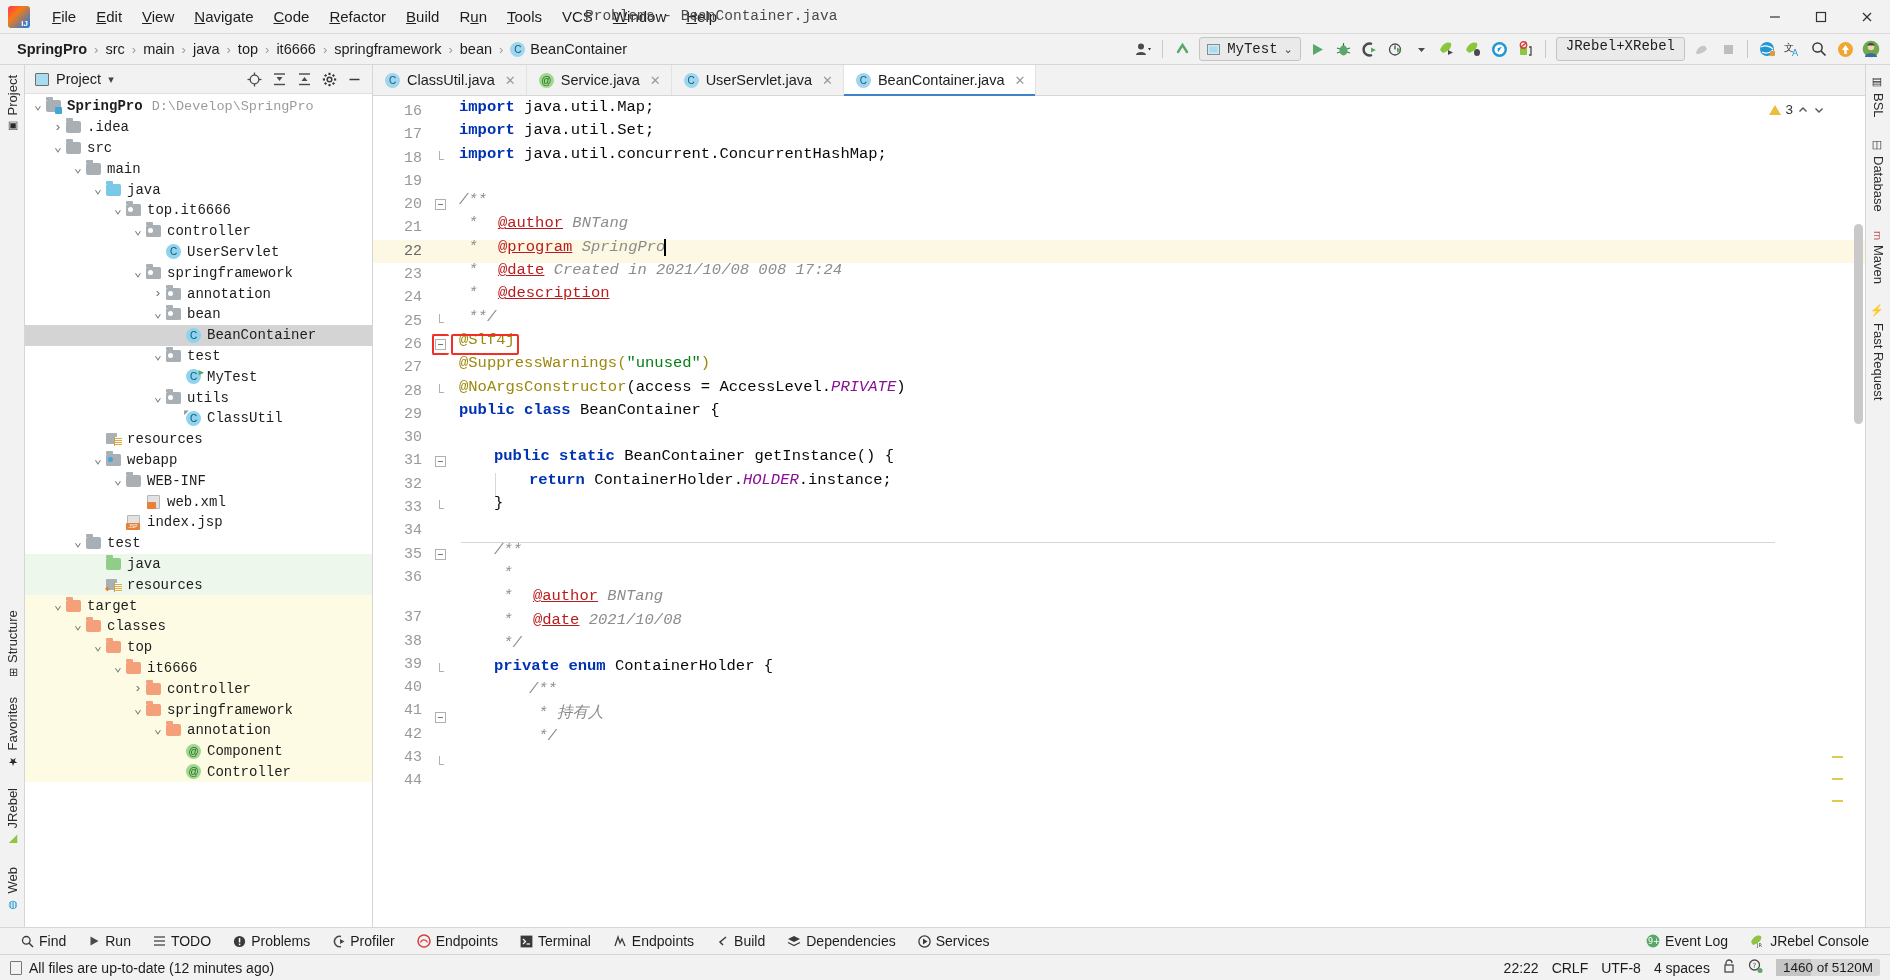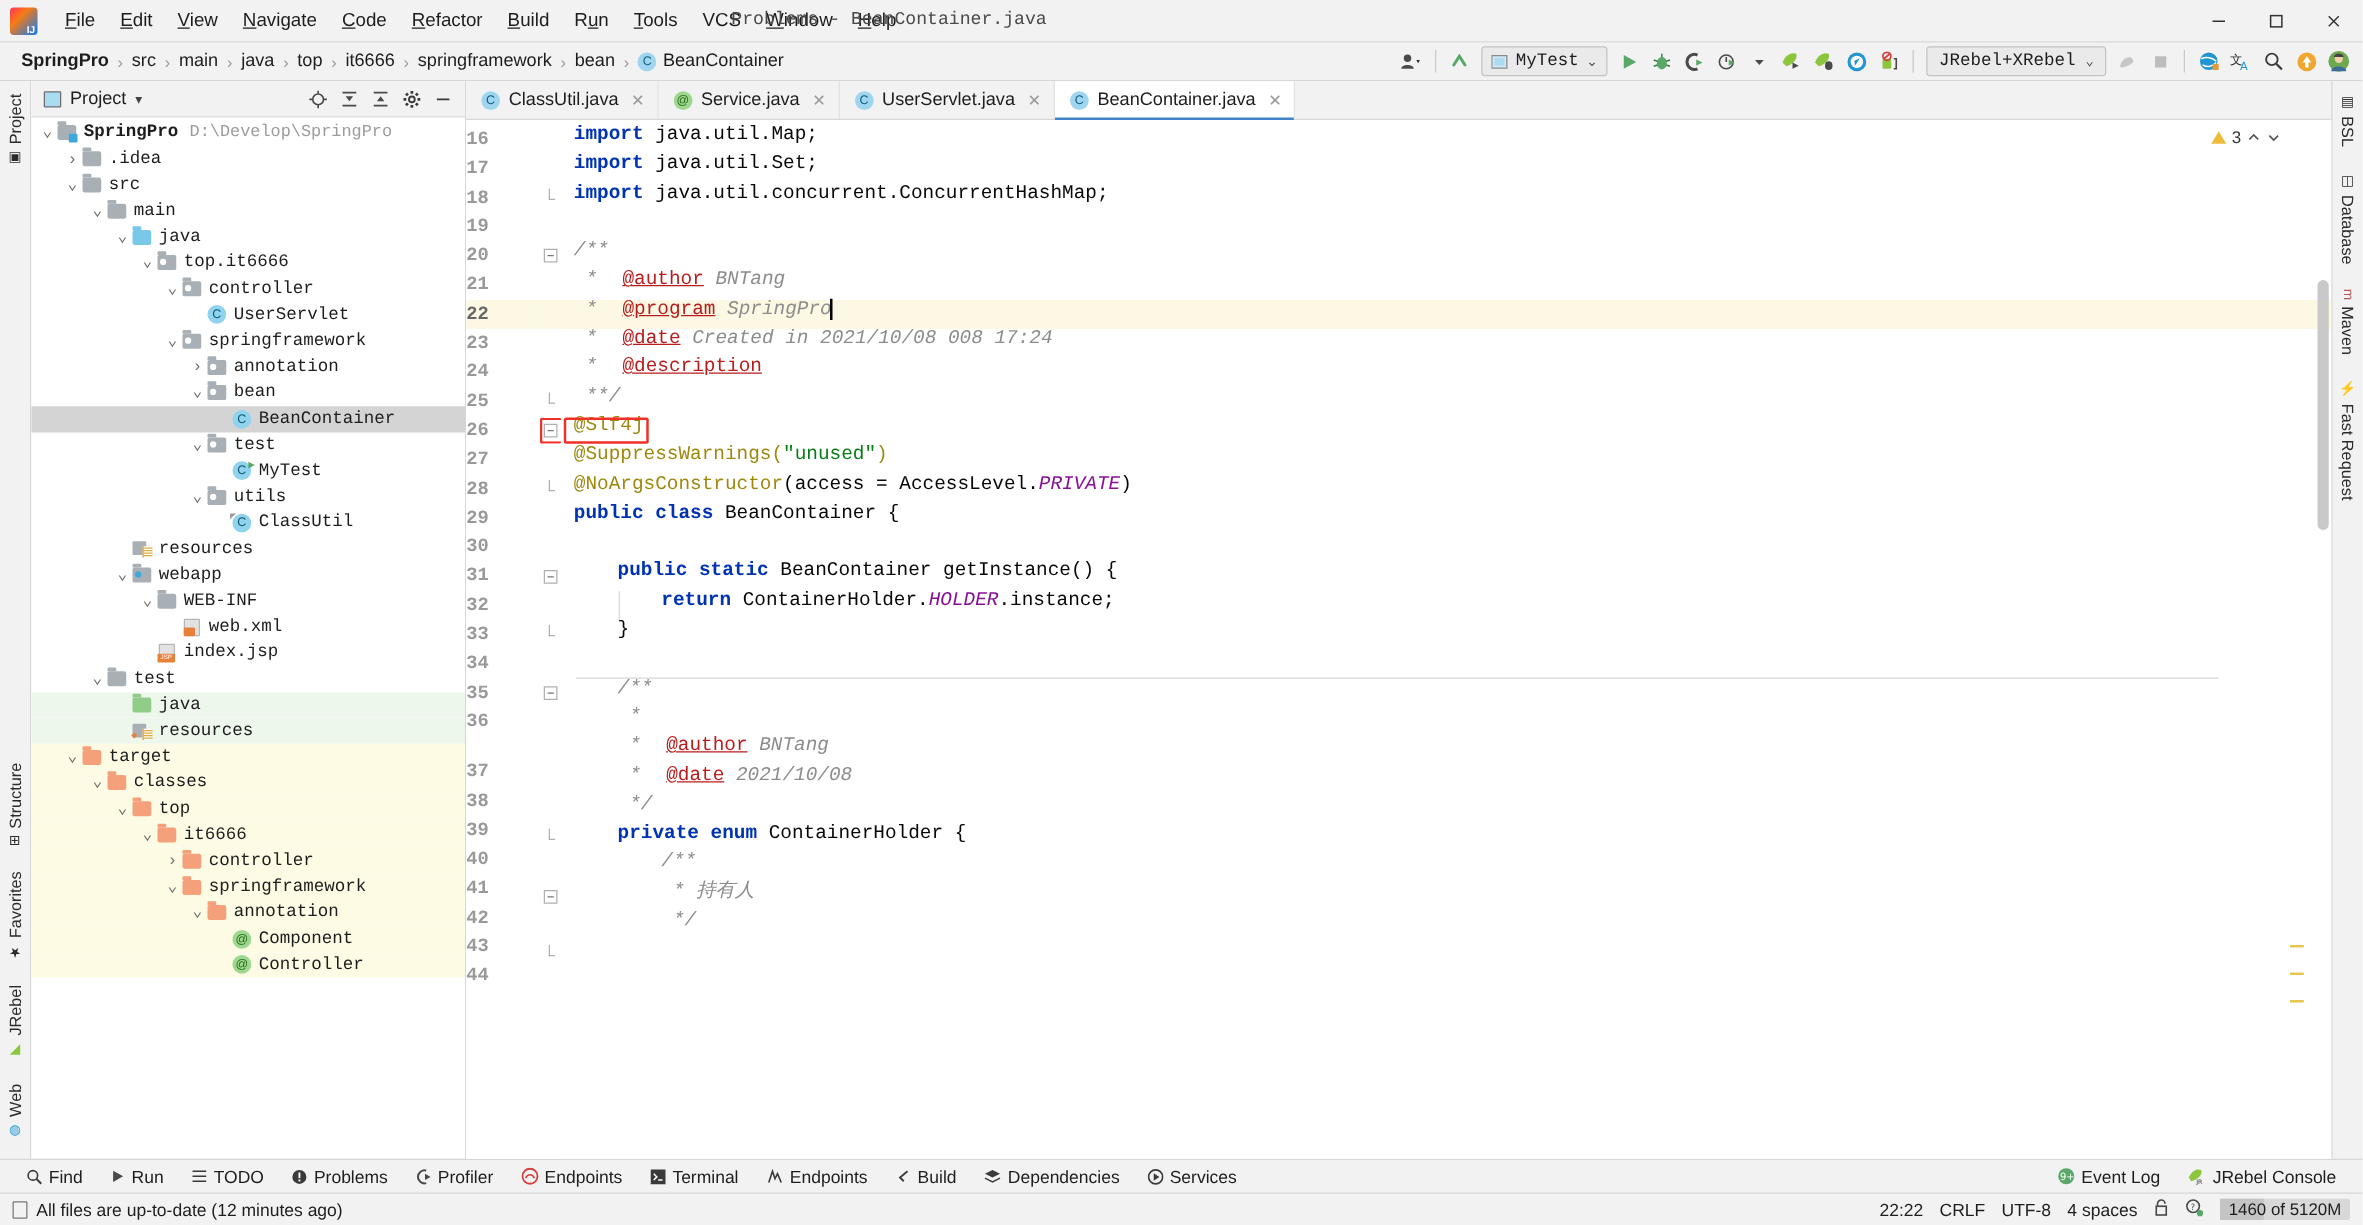--- a/index.html
+++ b/index.html
@@ -47,23 +47,23 @@
   .cls-badge { width:15px; height:15px; border-radius:50%; background:#9fd5ee;
     color:#0d5e7d; font-size:10px; display:inline-flex; align-items:center; justify-content:center;
     margin-right:5px; font-family:"Liberation Sans",sans-serif; flex:none;}
   .nav-right { margin-left:auto; display:flex; align-items:center; gap: 0px; }
   .tb-btn { width:26px; height:25px; display:flex; align-items:center; justify-content:center;
     border-radius:3px; cursor:default; }
   .tb-sep { width:1px; height:18px; background:#c9c9c9; margin: 0 6px; }
   .run-config { display:flex; align-items:center; gap:6px; height:24px; padding:0 7px;
     border:1px solid #c4c4c4; border-radius:3px; background:#eaeaea; margin: 0 4px; }
   .run-config .txt { font-size:14px; font-family:"Liberation Mono",monospace; }
-  .jrebel-config { display:flex; align-items:center; gap:8px; height:24px; padding:0 9px;
+  .jrebel-config { display:flex; align-items:flex-start; gap:8px; height:24px; padding:0 9px;
     border:1px solid #c4c4c4; border-radius:3px; background:#eaeaea; margin:0 4px;
-    font-size:14px; font-family:"Liberation Mono",monospace; }
+    font-size:14px; font-family:"Liberation Mono",monospace;flex-direction:column; }
   .chev { font-size:11px; color:#444; }
 
   
   .body { flex:1; display:flex; min-height:0; }
   .stripe { width:25px; background:#f2f2f2; display:flex; flex-direction:column;
     border-right:1px solid #d6d6d6; }
   .stripe.right { border-right:none; border-left:1px solid #d6d6d6; }
   .vtab { writing-mode: vertical-rl; font-size:13px; padding:10px 4px; color:#2b2b2b;
     display:flex; align-items:center; gap:5px; white-space:nowrap; font-family:"Liberation Sans",sans-serif;}
   .vtab.rot180 { transform: rotate(180deg); }
@@ -123,21 +123,21 @@
   .tab { display:flex; align-items:center; gap:7px; padding: 0 10px 0 12px; font-size:14.5px;
     border-right:1px solid #e2e2e2; color:#1d1d1d; position:relative; white-space:nowrap;
     font-family:"Liberation Sans",sans-serif;}
   .tab.active { background:#fff; }
   .tab.active::after { content:""; position:absolute; left:0; right:0; bottom:-1px; height:2px; background:#4083c9; }
   .tab .x { color:#9a9a9a; font-size:13px; margin-left:3px; }
   .ann-badge { width:15px; height:15px; border-radius:50%; background:#9ed88f; color:#2a6b1e;
     font-size:10px; display:flex; align-items:center; justify-content:center; font-family:"Liberation Sans",sans-serif;}
 
   .code-wrap { flex:1; display:flex; position:relative; overflow:hidden; background:#fff; }
-  .gutter-num { width:58px; background:#fff; padding-right:9px; flex:none;font-weight:bold; }
+  .gutter-num { width:58px; background:#fff; text-align:right; padding-right:9px; flex:none; }
   .gutter-fold { width:18px; background:#fff; flex:none; position:relative; }
   .code-col { flex:1; position:relative; min-width:0; overflow:hidden;}
   .crow { height:23.3px; line-height:23.3px; font-family:"Liberation Mono", monospace; font-size:15.5px; }
   .ln { color:#999999; font-family:"Liberation Mono",monospace; font-size:15px; }
   .ln.cur { color:#666; }
   .hl-line { position:absolute; left:0; right:0; height:23.3px; background:#fcf8e3; }
   .k { color:#0033b3; font-weight:bold; }
   .s { color:#067d17; }
   .cmt { color:#8c8c8c; font-style:italic; }
   .tagdoc { color:#b91c1c; text-decoration:underline;margin-left:11px; }

